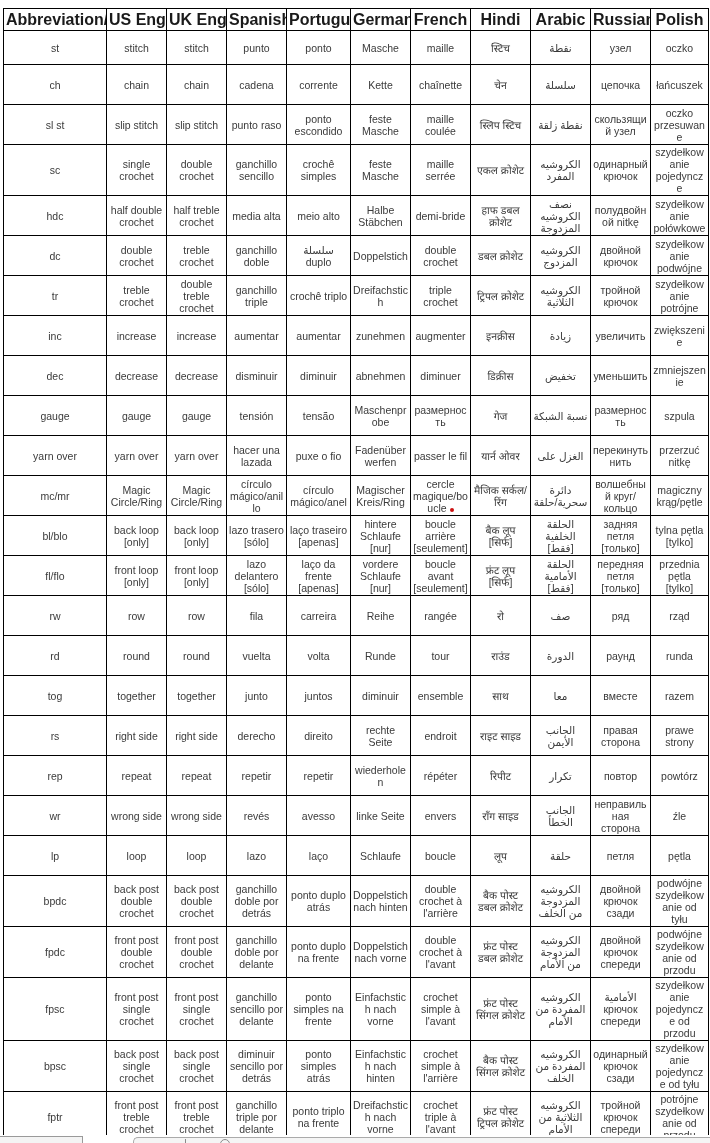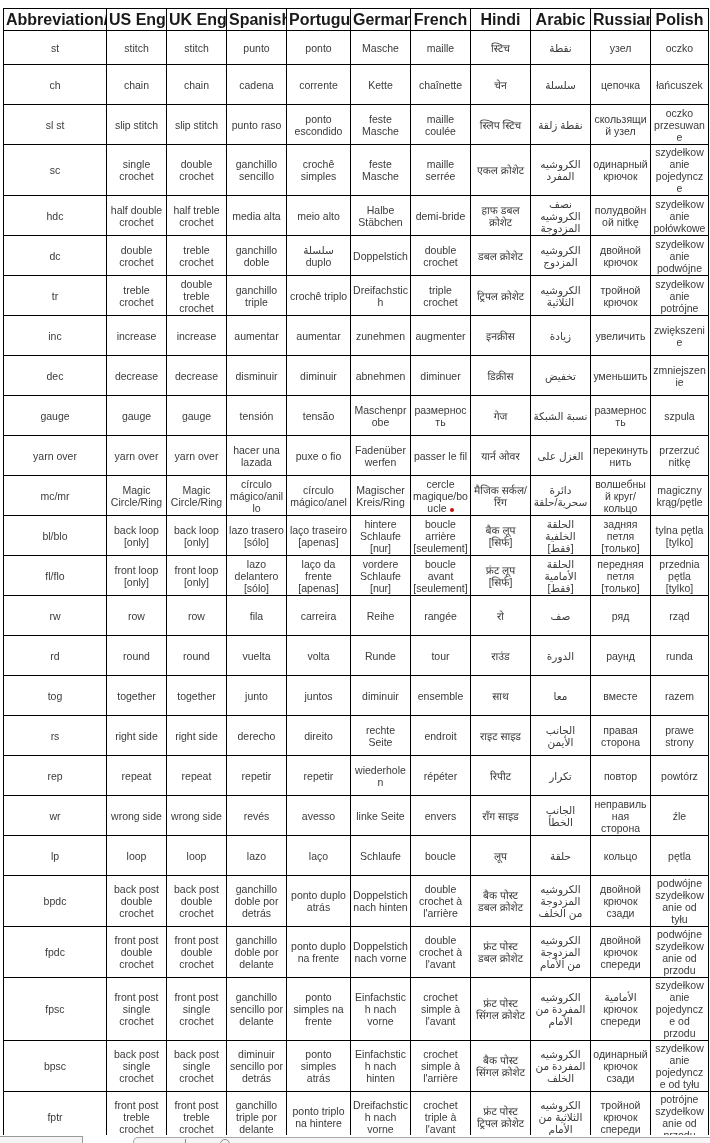--- a/index.html
+++ b/index.html
@@ -403,21 +403,21 @@
         <tr>
           <td class="col-0"><span>lp</span></td>
           <td class="col-1"><span>loop</span></td>
           <td class="col-2"><span>loop</span></td>
           <td class="col-3"><span>lazo</span></td>
           <td class="col-4"><span>laço</span></td>
           <td class="col-5"><span>Schlaufe</span></td>
           <td class="col-6"><span>boucle</span></td>
           <td class="col-7"><span>लूप</span></td>
           <td class="col-8"><span>حلقة</span></td>
-          <td class="col-9"><span>кольцо</span></td>
+          <td class="col-9"><span>петля</span></td>
           <td class="col-10"><span>pętla</span></td>
         </tr>
         <tr>
           <td class="col-0"><span>bpdc</span></td>
           <td class="col-1"><span>back post double crochet</span></td>
           <td class="col-2"><span>back post double crochet</span></td>
           <td class="col-3"><span>ganchillo doble por detrás</span></td>
           <td class="col-4"><span>ponto duplo atrás</span></td>
           <td class="col-5"><span>Doppelstich nach hinten</span></td>
           <td class="col-6"><span>double crochet à l'arrière</span></td>
@@ -463,21 +463,21 @@
           <td class="col-7"><span>बैक पोस्ट सिंगल क्रोशेट</span></td>
           <td class="col-8"><span>الكروشيه المفردة من الخلف</span></td>
           <td class="col-9"><span>одинарный крючок сзади</span></td>
           <td class="col-10"><span>szydełkowanie pojedyncze od tyłu</span></td>
         </tr>
         <tr>
           <td class="col-0"><span>fptr</span></td>
           <td class="col-1"><span>front post treble crochet</span></td>
           <td class="col-2"><span>front post treble crochet</span></td>
           <td class="col-3"><span>ganchillo triple por delante</span></td>
-          <td class="col-4"><span>ponto triplo na hintere</span></td>
+          <td class="col-4"><span>ponto triplo na frente</span></td>
           <td class="col-5"><span>Dreifachstich nach vorne</span></td>
           <td class="col-6"><span>crochet triple à l'avant</span></td>
           <td class="col-7"><span>फ्रंट पोस्ट ट्रिपल क्रोशेट</span></td>
           <td class="col-8"><span>الكروشيه الثلاثية من الأمام</span></td>
           <td class="col-9"><span>тройной крючок спереди</span></td>
           <td class="col-10"><span>potrójne szydełkowanie od przodu</span></td>
         </tr>
         <tr>
           <td class="col-0"></td>
           <td class="col-1"></td>

